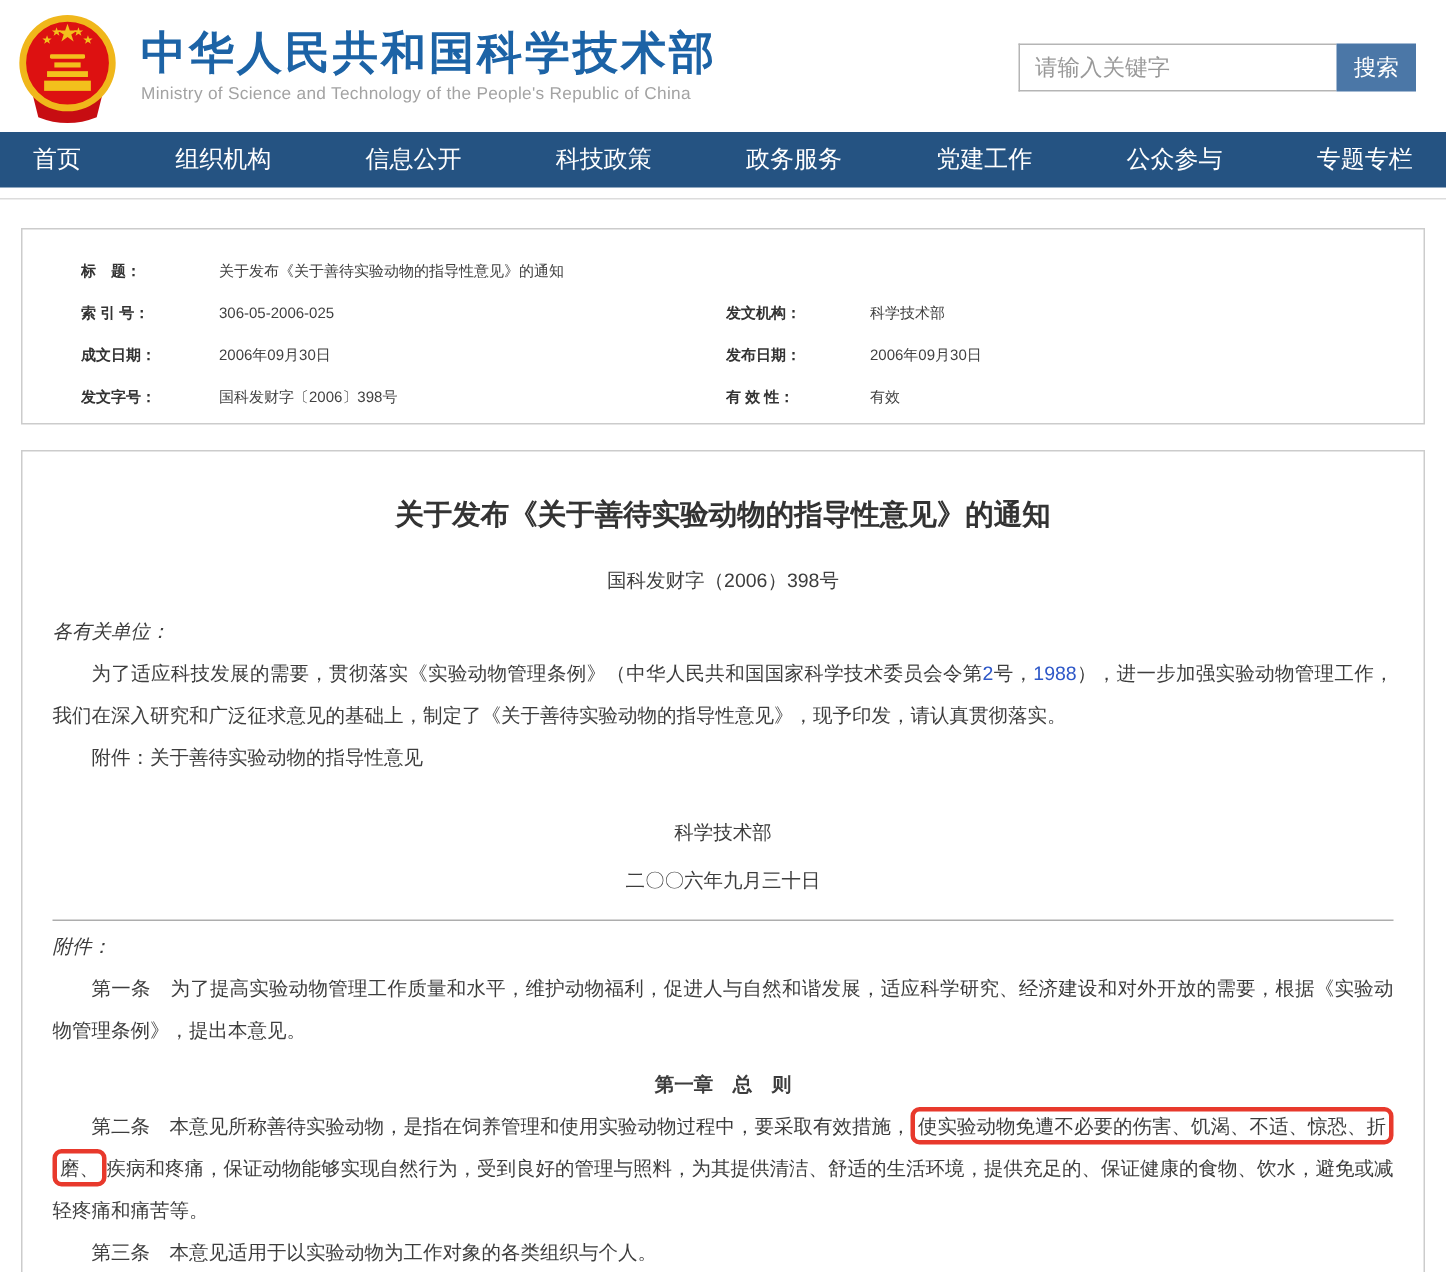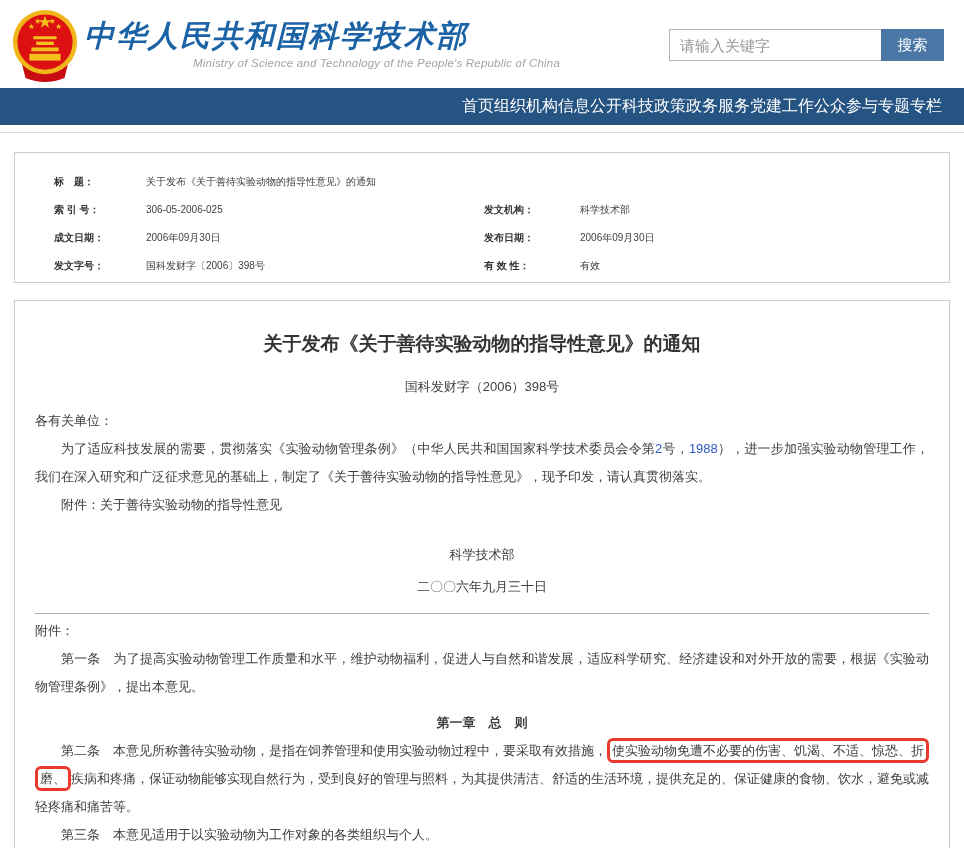--- a/index.html
+++ b/index.html
@@ -10,49 +10,49 @@
     --box-red:#e8392c;
     --border-gray:#cccccc;
     --text:#3d3d3d;
   }
   *{box-sizing:border-box;margin:0;padding:0;}
   html,body{width:964px;height:848px;overflow:hidden;background:#fff;
     font-family:"Liberation Sans","DejaVu Sans",sans-serif;color:var(--text);}
   
   .header{height:88px;display:flex;align-items:center;padding:0 20px 0 8px;background:#fff;}
   .logo{width:74px;height:76px;flex:0 0 auto;margin-top:2px;}
-  .brand{margin-left:2px;flex:1 1 auto;font-style:italic;}
+  .brand{margin-left:12px;flex:1 1 auto;}
   .brand-title{font-size:30px;font-weight:bold;color:var(--brand-blue);letter-spacing:2px;line-height:34px;}
-  .brand-sub{font-size:11.5px;color:#a3a3a3;margin-top:4px;letter-spacing:.2px;text-align:center;}
+  .brand-sub{font-size:11.5px;color:#a3a3a3;margin-top:4px;letter-spacing:.2px;}
   .search{display:flex;align-items:center;margin-top:2px;}
   .search input{width:212px;height:32px;border:1px solid #b5b5b5;border-right:none;
     padding:0 10px;font-size:15px;color:#333;outline:none;}
   .search input::placeholder{color:#999;}
-  .search button{width:63px;height:32px;border:none;background:var(--btn-blue);
+  .search button{width:53px;height:32px;border:none;background:var(--btn-blue);
     color:#fff;font-size:15px;cursor:pointer;}
   
   .nav{height:37px;background:var(--nav-blue);display:flex;align-items:center;
-    justify-content:flex-end;padding:0 22px;}
+    justify-content:space-between;padding:0 22px;}
   .nav a{color:#fff;font-size:16px;text-decoration:none;white-space:nowrap;}
   .subline{height:8px;border-bottom:1px solid #dcdcdc;}
   
   .meta-panel{margin:19px 14px 0;border:1px solid var(--border-gray);height:131px;
     padding:15px 0 0 39px;}
   .meta-grid{display:grid;grid-template-columns:92px 338px 96px auto;row-gap:0;}
   .meta-grid span{font-size:10px;line-height:28px;height:28px;overflow:hidden;white-space:nowrap;}
   .ml{font-weight:bold;color:#333;}
   .mv{color:#404040;}
   
   .doc-panel{margin:17px 14px 0;border:1px solid var(--border-gray);min-height:548px;
     padding:0 20px 20px;background:#fff;}
   .blk{font-size:13px;line-height:28px;color:var(--text);text-align:justify;}
   .blk-title{font-size:19px;font-weight:bold;text-align:center;color:#333;
     margin-top:30px;line-height:26px;}
   .blk-docnum{text-align:center;margin-top:16px;}
-  .blk-plain{text-align:left;}
+  .blk-plain{text-align:left;font-style:italic;}
   .blk-para{text-indent:2em;}
   .blk-center{text-align:center;text-indent:0;}
   .blk-centerbold{text-align:center;font-weight:bold;text-indent:0;}
   .sig{margin-top:22px;}
   .sigdate{margin-top:4px;}
   .chapter{margin-top:8px;}
   .doc-divider{border-top:1px solid #adadad;border-bottom:1px solid #fff;margin:12px 0 2px;}
   .salutation{margin-top:6px;}
   .redbox{border:3px solid var(--box-red);border-radius:6px;padding:2px 2px;
     -webkit-box-decoration-break:clone;box-decoration-break:clone;}

